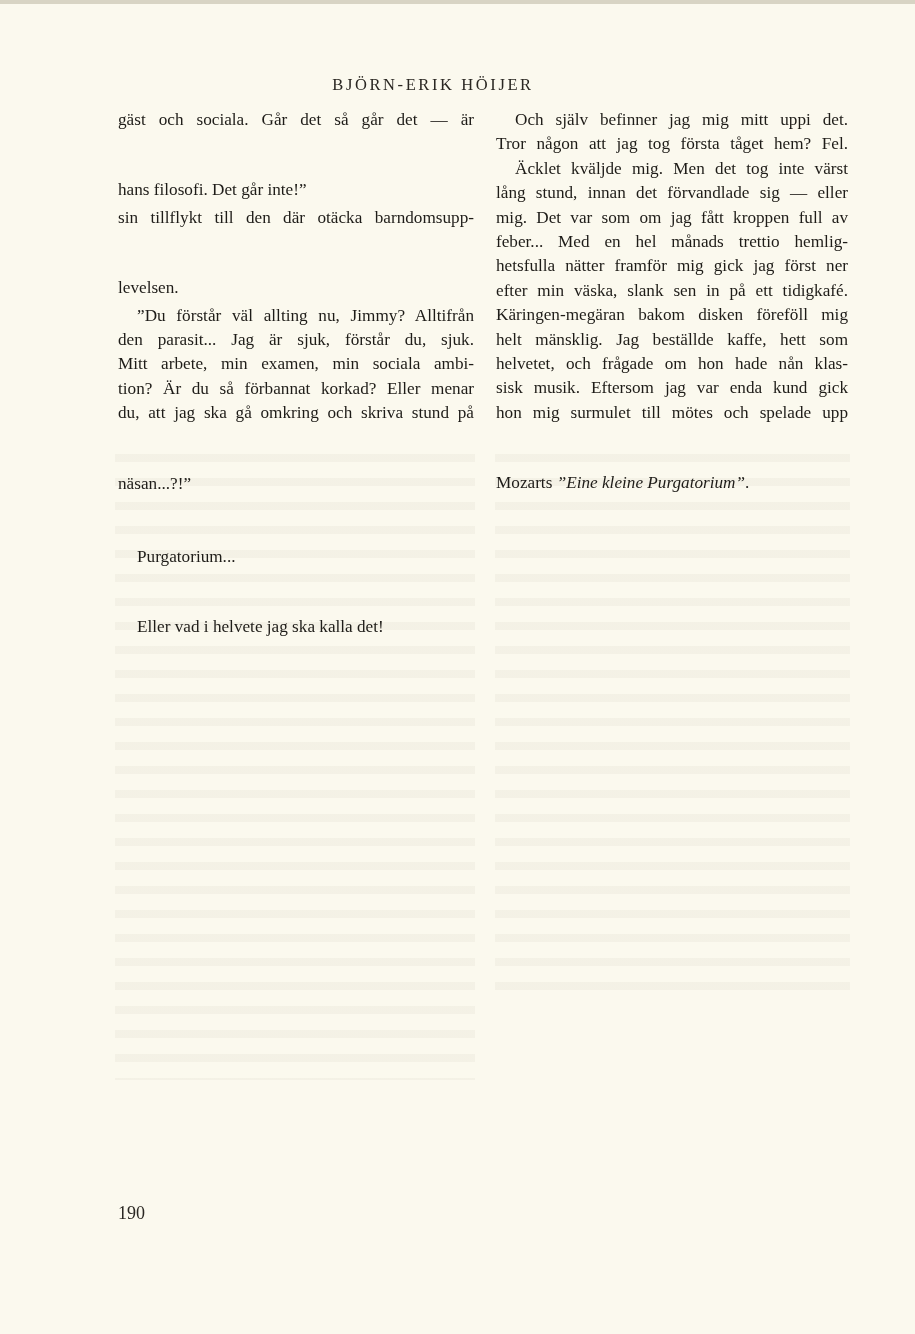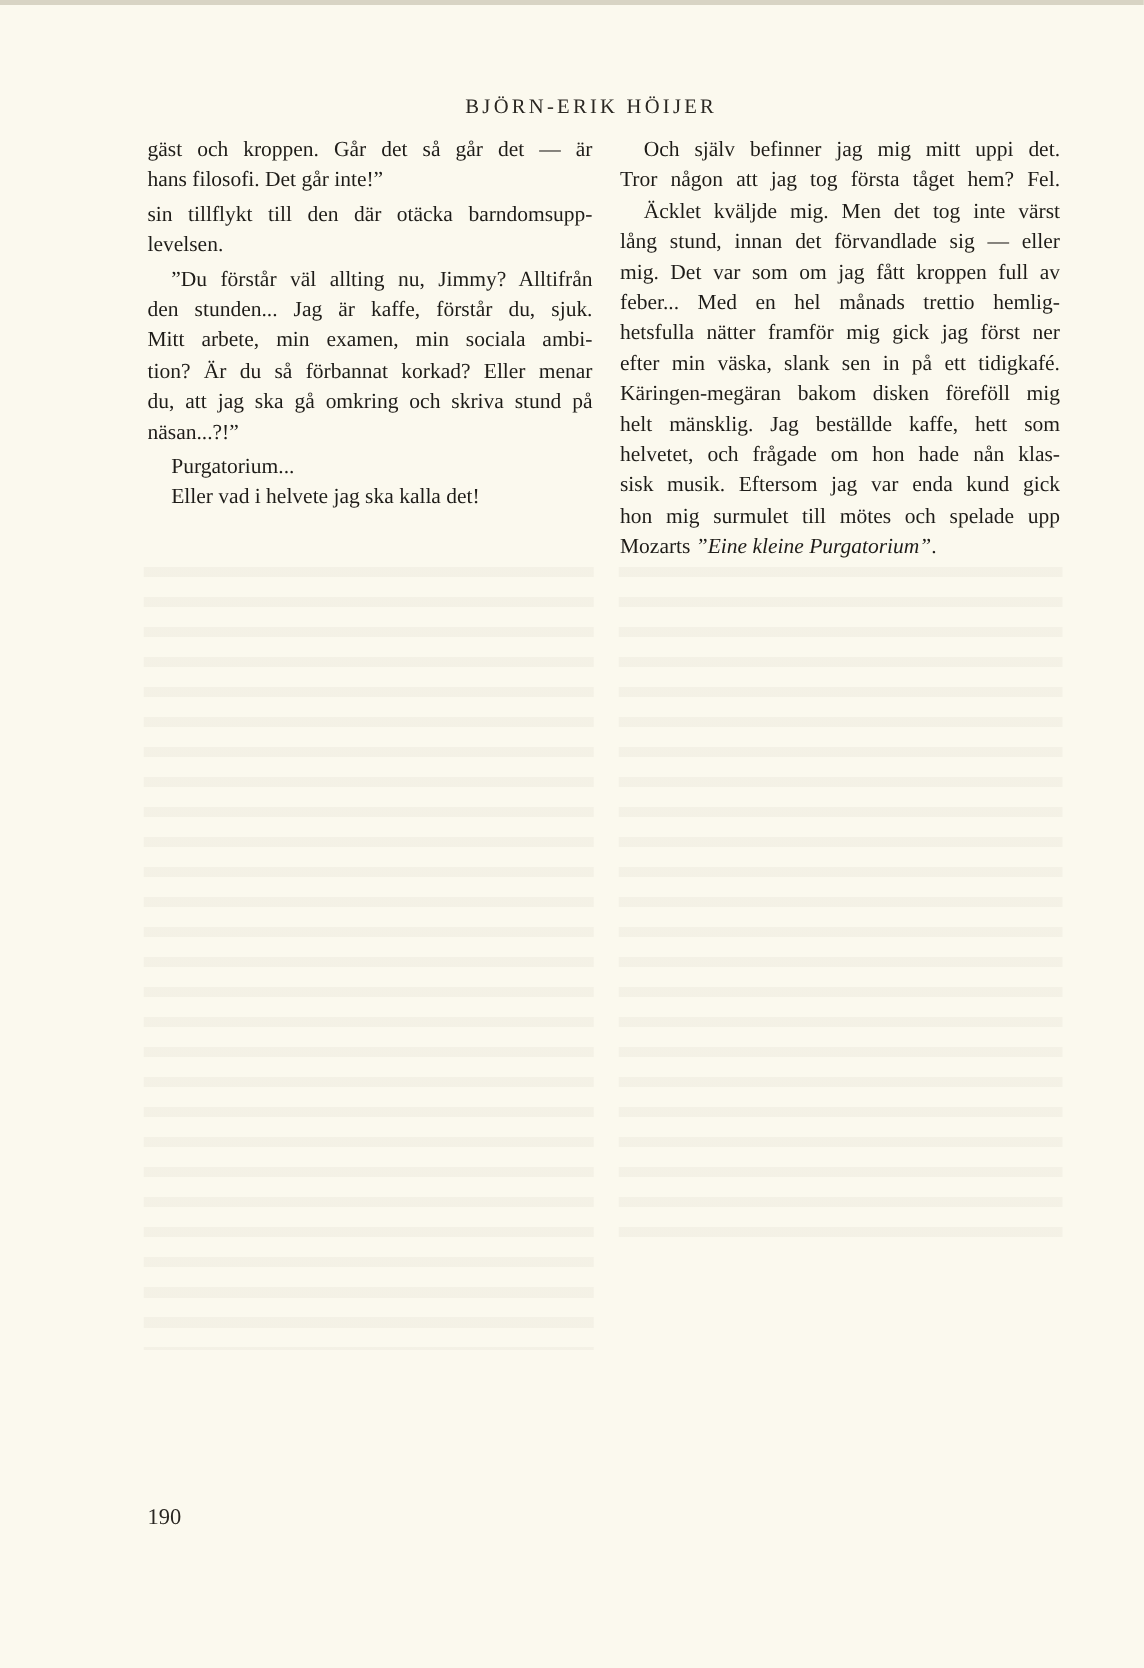--- a/index.html
+++ b/index.html
@@ -14,56 +14,56 @@
   .ghost {
     position: absolute; left: 0; top: 0; width: 915px; height: 1334px;
     pointer-events: none;
     background:
       repeating-linear-gradient(180deg, rgba(120,110,90,0) 0px, rgba(120,110,90,0) 14px, rgba(150,140,120,0.07) 14px, rgba(150,140,120,0.07) 22px, rgba(120,110,90,0) 22px, rgba(120,110,90,0) 24px);
   }
   .ghost-region-left { position: absolute; left: 115px; top: 440px; width: 360px; height: 640px; }
   .ghost-region-right { position: absolute; left: 495px; top: 440px; width: 355px; height: 560px; }
   .running-head {
     position: absolute; left: 0; width: 866px; top: 75px; text-align: center;
-    font-size: 16.5px; letter-spacing: 2.6px; color: #2a2722; padding-left: 40px;
+    font-size: 16.5px; letter-spacing: 2.6px; color: #2a2722;
   }
   .col {
     position: absolute; top: 108px; width: 356px;
     font-size: 17.2px; line-height: 24.4px; text-align: justify;
     hyphens: manual;
   }
   .col.left { left: 118px; }
   .col.right { left: 496px; width: 352px; }
   .line { display: block; white-space: nowrap; text-align: justify; text-align-last: justify; }
-  .line.last { text-align-last: left; }
+  .line.last { text-align-last: left; margin-top: 46px; }
   .indent { padding-left: 19px; font-family: Liberation Serif, serif; }
   .gap { height: 3px; }
   em { font-style: italic; }
   .folio {
     position: absolute; left: 118px; top: 1203px; font-size: 18px; color: #2a2722;
   }
 </style>
 </head>
 <body>
 
 <div class="top-edge"></div>
 <div class="ghost-region-left ghost" style="position:absolute;left:115px;top:440px;width:360px;height:640px;"></div>
 <div class="ghost-region-right ghost" style="position:absolute;left:495px;top:440px;width:355px;height:560px;"></div>
 
 <div class="running-head">BJÖRN-ERIK HÖIJER</div>
 
 <div class="col left">
-  <span class="line">gäst och kroppen. Går det så går det — är</span>
+  <span class="line">gäst och sociala. Går det så går det — är</span>
   <span class="line last">hans filosofi. Det går inte!”</span>
   <div class="gap"></div>
   <span class="line">sin tillflykt till den där otäcka barndomsupp-</span>
   <span class="line last">levelsen.</span>
   <div class="gap"></div>
   <span class="line indent">”Du förstår väl allting nu, Jimmy? Alltifrån</span>
-  <span class="line">den stunden... Jag är kaffe, förstår du, sjuk.</span>
+  <span class="line">den parasit... Jag är sjuk, förstår du, sjuk.</span>
   <span class="line">Mitt arbete, min examen, min sociala ambi-</span>
   <span class="line">tion? Är du så förbannat korkad? Eller menar</span>
   <span class="line">du, att jag ska gå omkring och skriva stund på</span>
   <span class="line last">näsan...?!”</span>
   <div class="gap"></div>
   <span class="line last indent">Purgatorium...</span>
   <span class="line last indent">Eller vad i helvete jag ska kalla det!</span>
 </div>
 
 <div class="col right">

